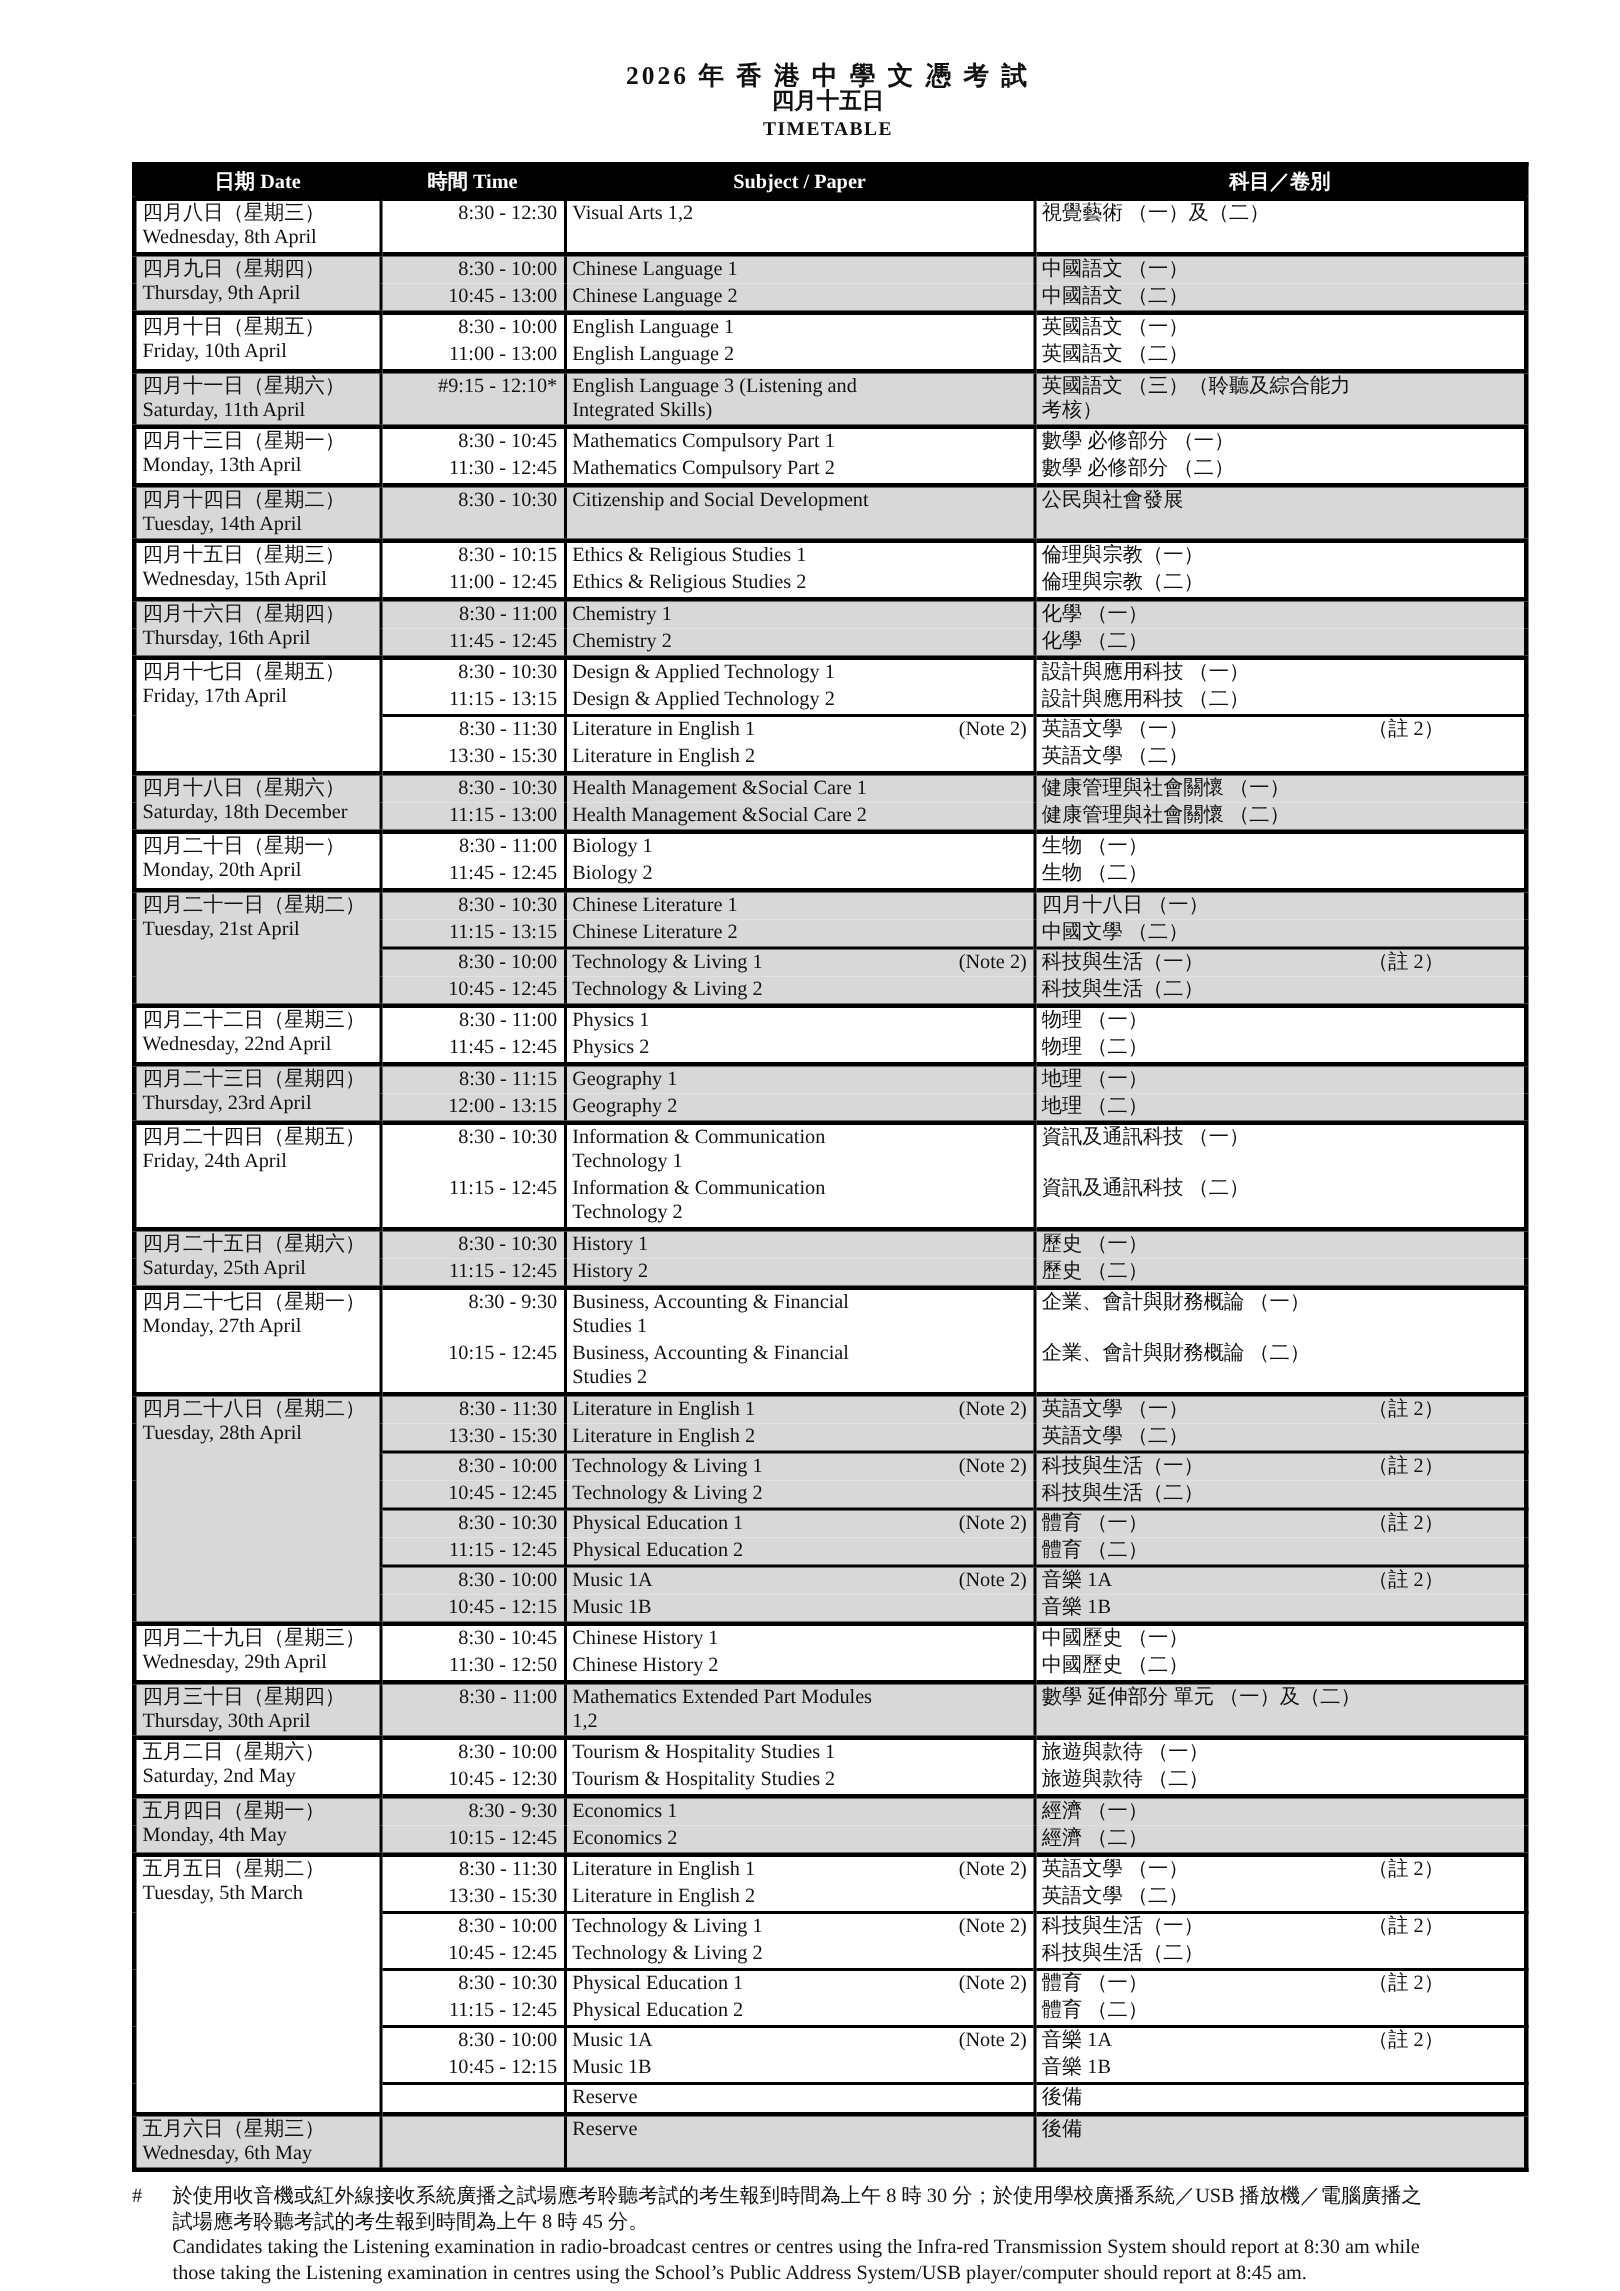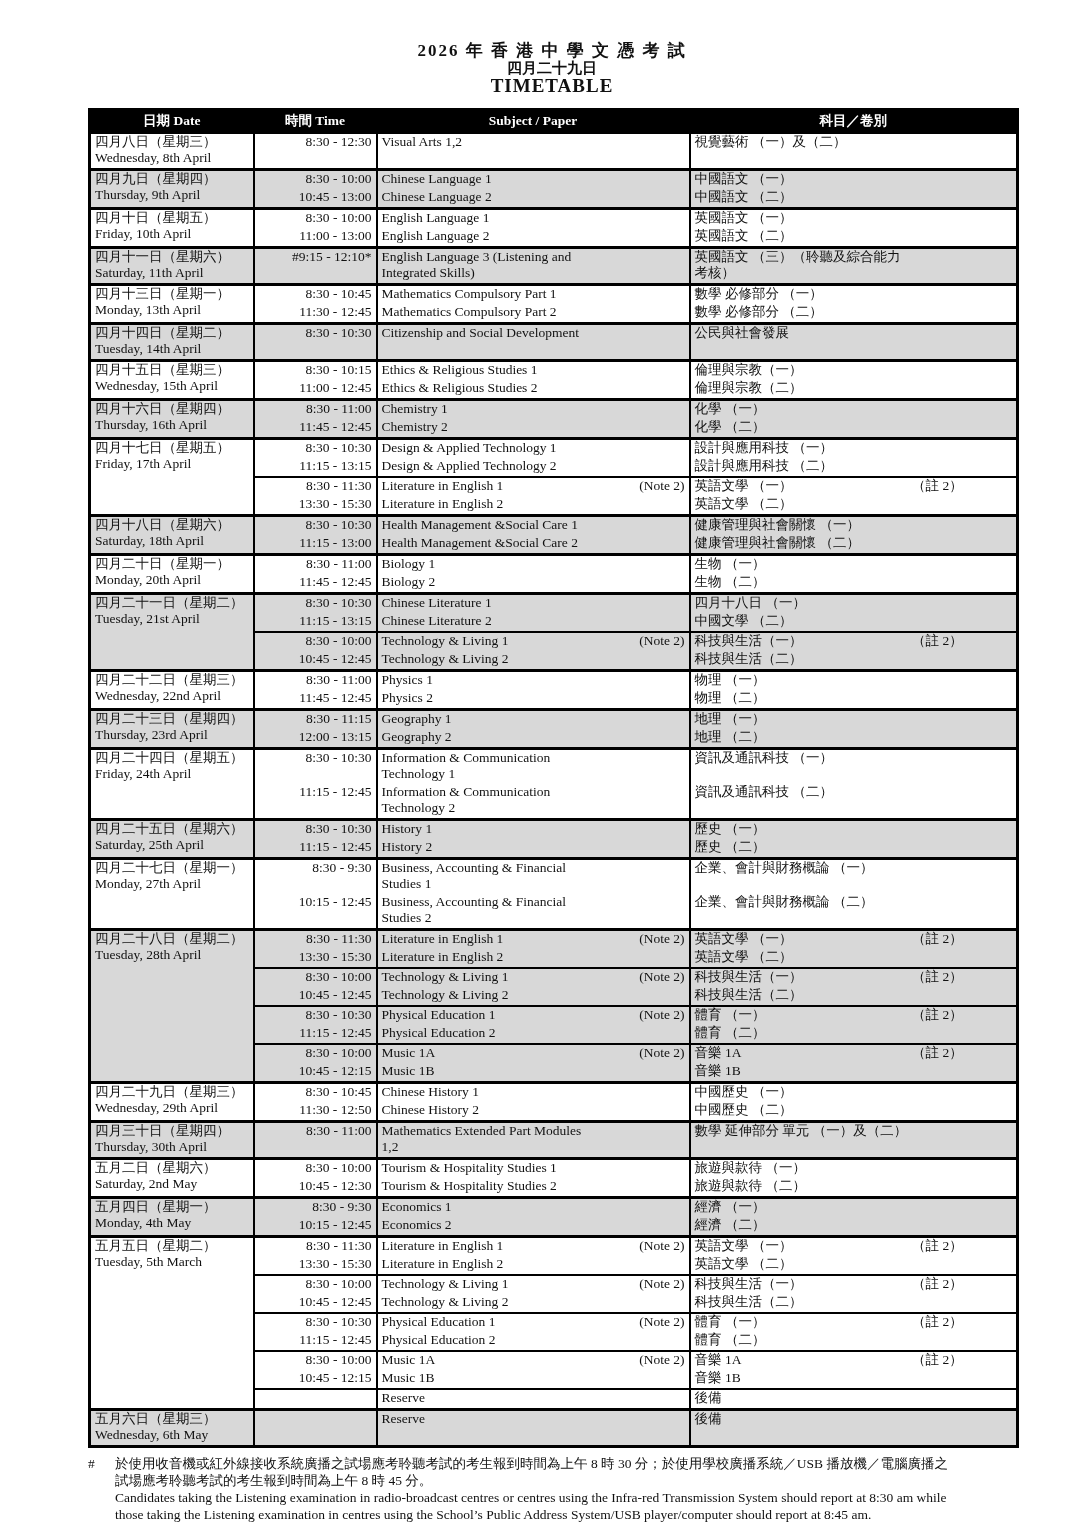--- a/index.html
+++ b/index.html
@@ -2,21 +2,21 @@
 <html><head>
 <meta charset="utf-8">
 <style>
   html,body{margin:0;padding:0;background:#ffffff;}
   body{width:1080px;height:1527px;font-family:"Liberation Serif","DejaVu Serif",serif;color:#111;}
   .page{box-sizing:border-box;padding:42px 0 0 88px;}
   .titles{width:928px;text-align:center;margin-bottom:14px;}
   .t1{font-size:17px;font-weight:bold;letter-spacing:2px;line-height:18px;}
   .t2{font-size:16px;font-weight:bold;line-height:17px;}
   .t3{font-size:15px;font-weight:bold;line-height:17px;}
-  .t4{font-size:19px;font-weight:bold;letter-spacing:1px;line-height:17px;}
+  .t4{font-size:13px;font-weight:bold;letter-spacing:1px;line-height:17px;}
   table{border-collapse:collapse;table-layout:fixed;width:928px;border:3px solid #000;}
   col.c-date{width:164px;} col.c-time{width:123px;} col.c-subj{width:313px;} col.c-zh{width:328px;}
   th{background:#000000;color:#fff;font-size:13.5px;font-weight:bold;padding:2px 2px;border-left:2px solid #000;border-bottom:3px solid #000;line-height:16px;}
   td{border-left:2px solid #000;vertical-align:top;padding:0 4px 2px 4px;font-size:13.5px;line-height:16px;}
   tr.group-start td{border-top:3px solid #000;}
   tr.block-start td{border-top:2px solid #000;}
   tr.shaded td{background:#d8d8d8;}
   td.time-cell{text-align:right;}
   .flexline{display:flex;}
   .subj{flex:1;}
@@ -30,21 +30,21 @@
   .fn-body{flex:1;}
   .fn-zh,.fn-en{white-space:pre-line;}
 </style>
 </head>
 <body>
 
 <div class="page">
 
   <div class="titles">
     <div class="t1">2026 年 香 港 中 學 文 憑 考 試</div>
-    <div class="t3">四月二十九日</div>
+    <div class="t3">四月十五日</div>
     <div class="t4">TIMETABLE</div>
   </div>
 
   <table>
     <colgroup>
       <col class="c-date">
         <col class="c-time">
         <col class="c-subj">
         <col class="c-zh">
     </colgroup>
@@ -344,21 +344,21 @@
           <td class="subject-zh-cell">
             <div class="flexline">
               <span class="zh">英語文學 （二）</span>
               <span class="zh-note"></span>
             </div>
           </td>
         </tr>
         <tr class="shaded group-start">
           <td class="date-cell" rowspan="2">
             <div class="date-zh">四月十八日（星期六）</div>
-            <div class="date-en">Saturday, 18th April</div>
+            <div class="date-en">Saturday, 18th December</div>
           </td>
           <td class="time-cell">8:30 - 10:30</td>
           <td class="subject-cell">
             <div class="flexline">
               <span class="subj">Health Management &amp;Social Care 1</span>
               <span class="note"></span>
             </div>
           </td>
           <td class="subject-zh-cell">
             <div class="flexline">

